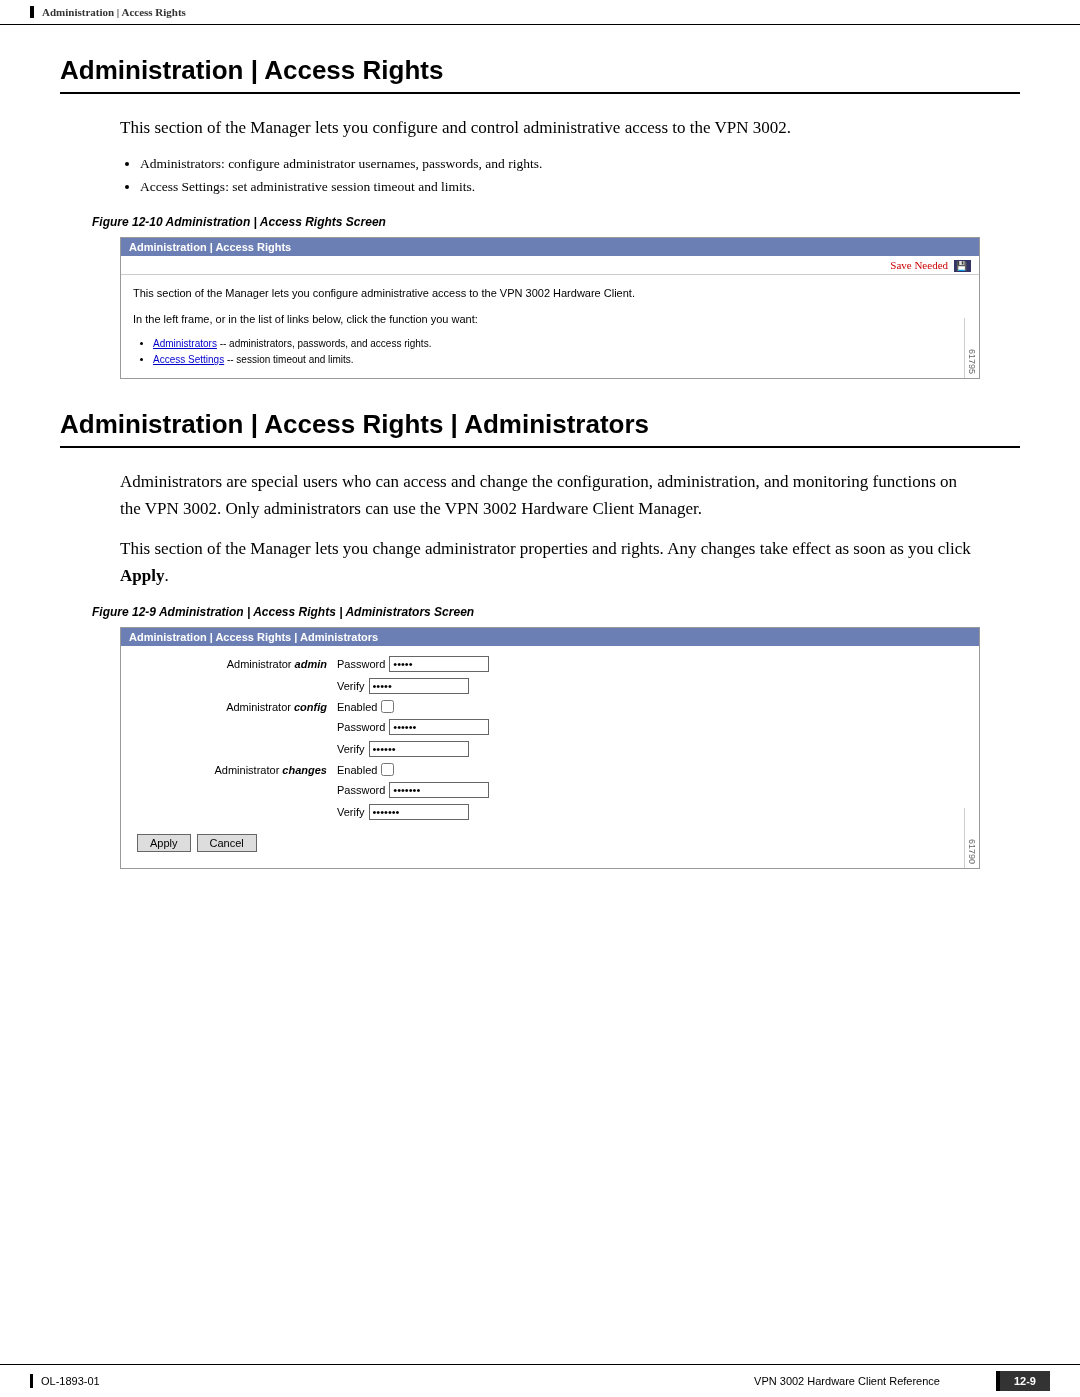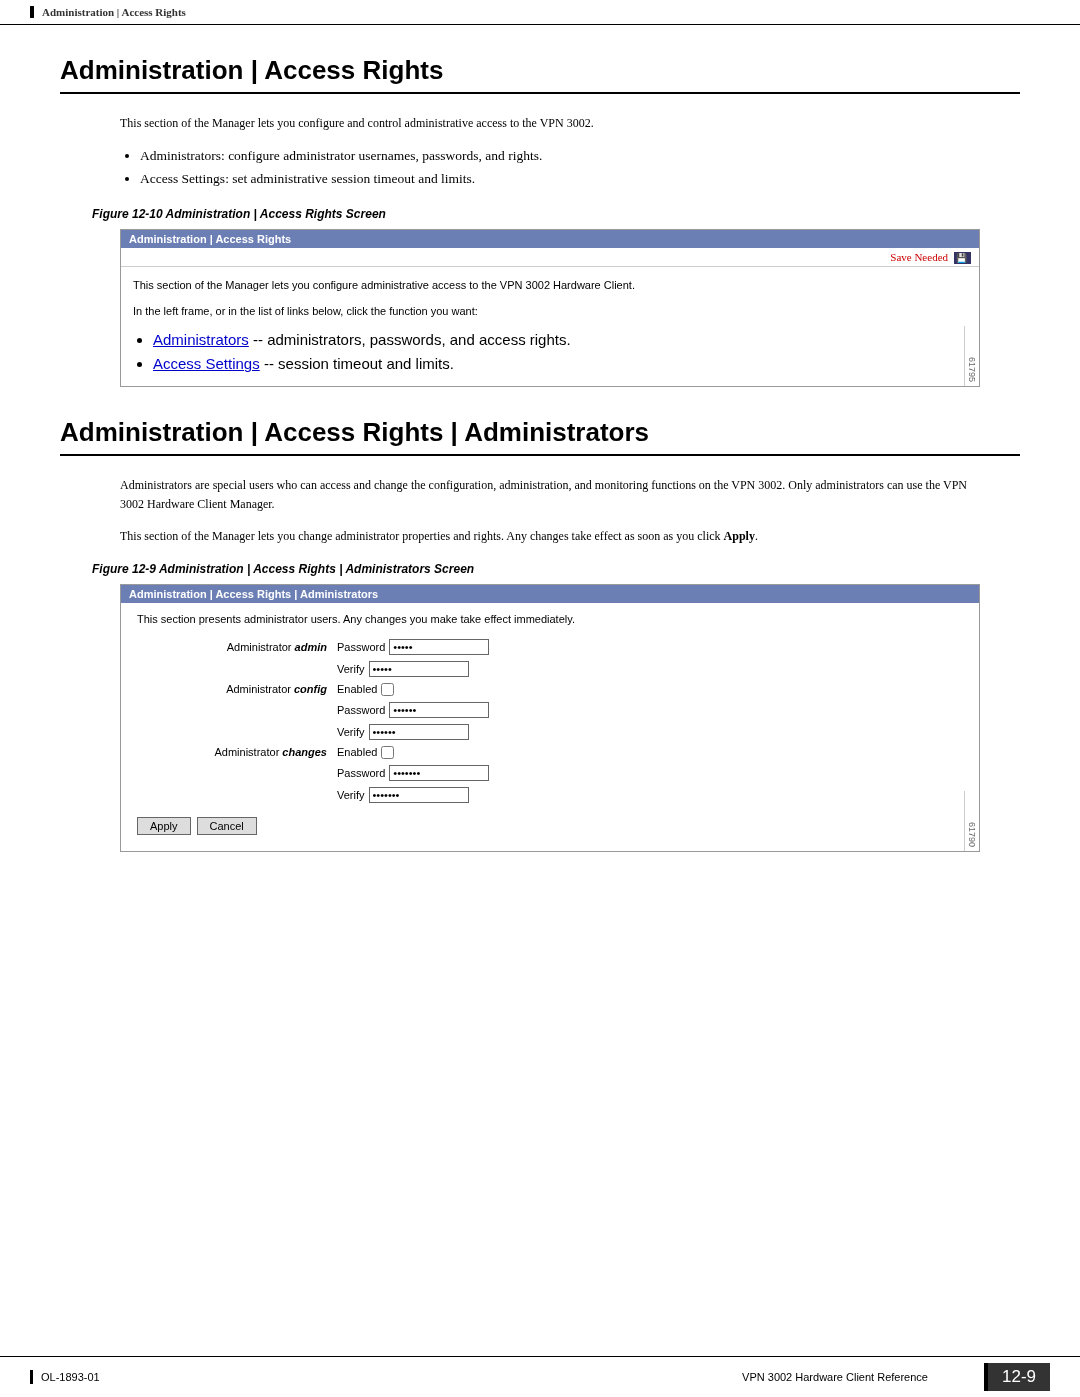--- a/index.html
+++ b/index.html
@@ -51,21 +51,21 @@
       font-size: 26px;
       font-weight: bold;
       font-family: Arial, Helvetica, sans-serif;
       border-bottom: 2px solid #000;
       padding-bottom: 6px;
       margin-bottom: 20px;
     }
 
     
     .body-text {
-      font-size: 12px;
+      font-size: 17px;
       line-height: 1.6;
       margin-bottom: 12px;
       margin-left: 60px;
       margin-right: 40px;
     }
 
     .bullet-list {
       margin-left: 80px;
       margin-right: 40px;
       margin-bottom: 14px;
@@ -134,21 +134,21 @@
     .screenshot-body p {
       margin-bottom: 8px;
     }
 
     .screenshot-body ul {
       margin-left: 20px;
       margin-top: 4px;
     }
     .screenshot-body ul li {
       list-style: disc;
-      font-size: 15px;
+      font-size: 10px;
     }
     .screenshot-body a {
       color: #00c;
       text-decoration: underline;
     }
 
     .screenshot-fig-number {
       position: absolute;
       right: 0;
       bottom: 0;
@@ -269,22 +269,22 @@
     .footer-center {
       flex: 2;
       text-align: right;
       font-size: 11px;
     }
 
     .footer-page {
       background: #333;
       color: #fff;
       padding: 4px 14px;
-      font-size: 17px;
-      font-weight: normal;
+      font-size: 11px;
+      font-weight: bold;
       font-family: Arial, sans-serif;
       margin-left: 20px;
       border-left: 4px solid #000;
     }
 
     .section-gap {
       margin-bottom: 30px;
     }
   </style>
 </head>
@@ -345,21 +345,20 @@
 
     <div class="body-text">
       This section of the Manager lets you change administrator properties and rights. Any changes take effect as soon as you click <strong>Apply</strong>.
     </div>
 
     <div class="figure-caption">Figure 12-9 Administration | Access Rights | Administrators Screen</div>
 
     <div class="form-screenshot-box">
       <div class="screenshot-titlebar">Administration | Access Rights | Administrators</div>
       <div class="form-screenshot-body">
-        <div class="form-note">This section presents administrator users. Any changes you make take effect immediately.</div>
 
         <div class="form-row">
           <div class="form-label">
             <span>Administrator</span>
             <em> <span>admin</span></em>
           </div>
           <span style="margin-right:4px;">Password</span>
           <input type="password" class="form-input" value="*****" style="">
         </div>
         <div class="form-row">

